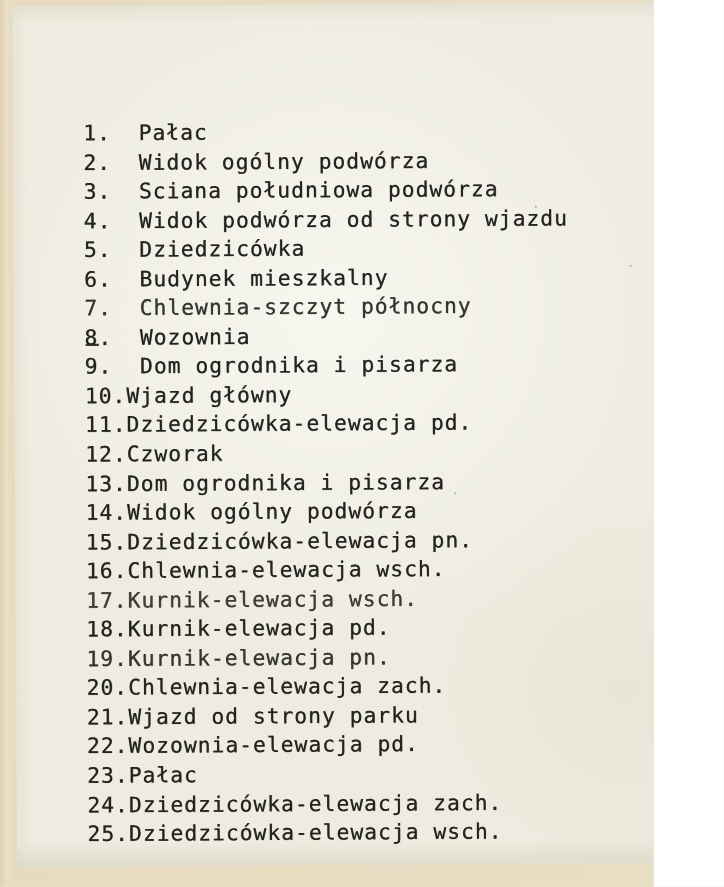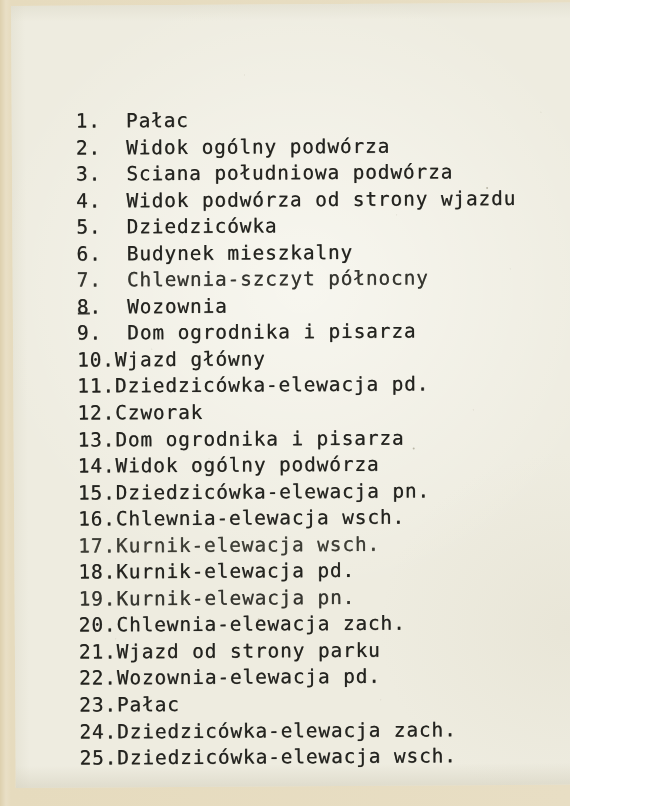--- a/index.html
+++ b/index.html
@@ -20,20 +20,21 @@
     position: relative;
     width: 570px;
     height: 806px;
     background: #e6dcc2;
     background-image:
       linear-gradient(90deg,
         #ddd0ae 0px, #e9dfc6 6px, #e6dbbe 11px, #e8dec4 100%),
       linear-gradient(180deg,
         #e3d8bb 0px, #e9dfc6 10px, #e6dcc1 100%);
     overflow: hidden;
+    padding-left: 24px;
   }
 
   
   .board-fibre {
     position: absolute;
     top: 0;
     bottom: 0;
     left: 645px;
     width: 1px;
     background: rgba(150,130,95,.35);

